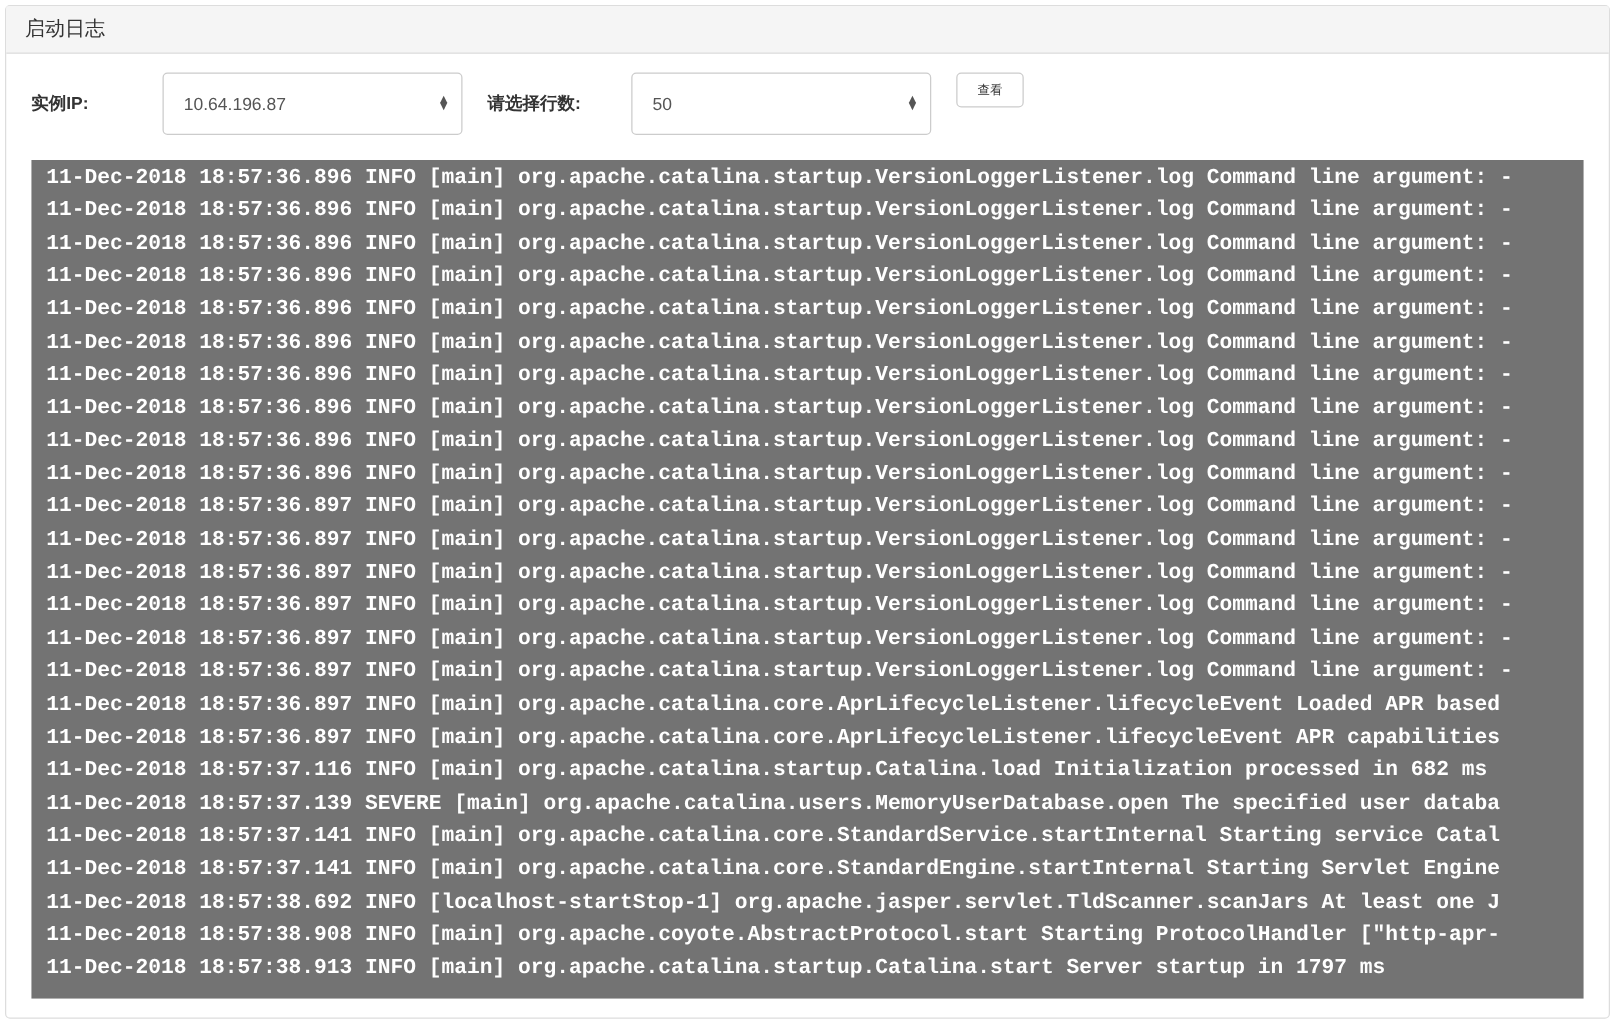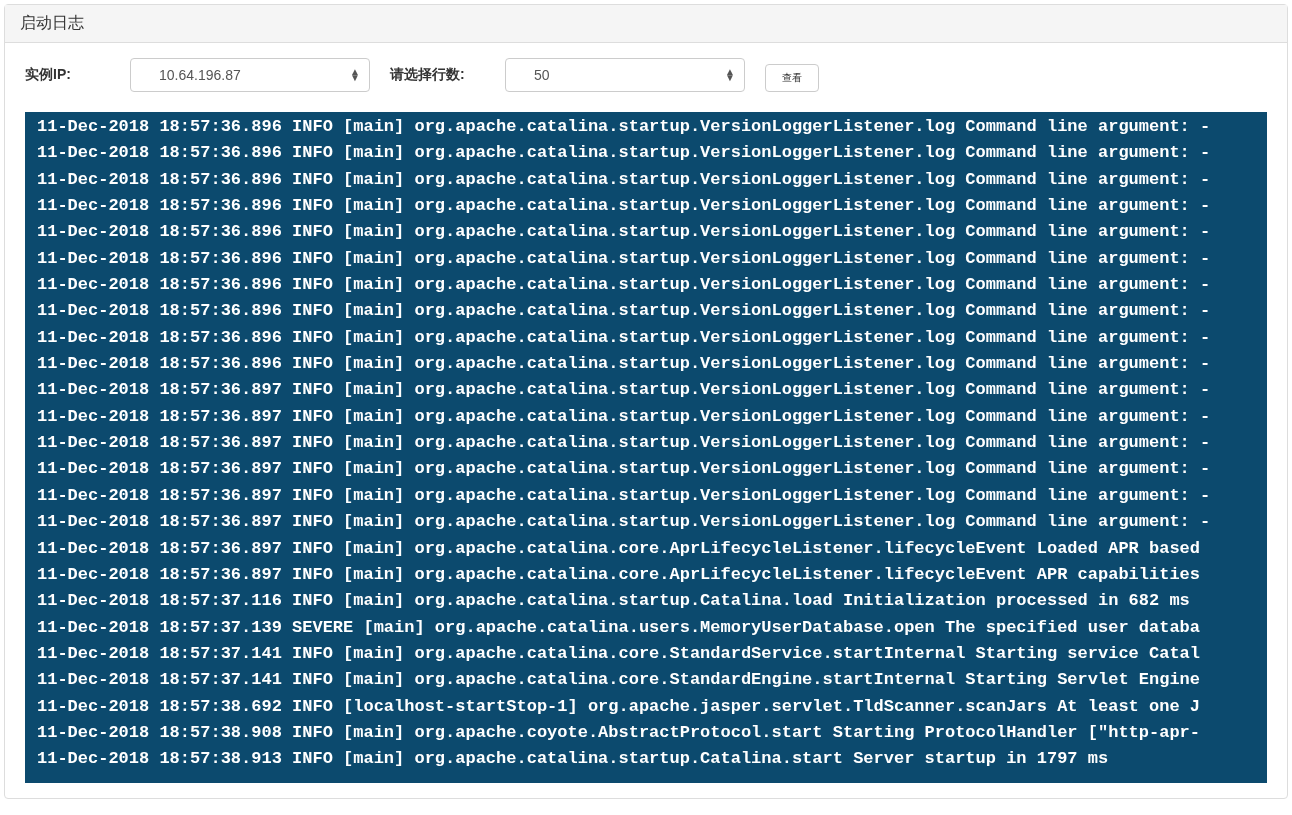--- a/index.html
+++ b/index.html
@@ -23,42 +23,42 @@
       border-bottom: 1px solid #ddd;
       padding: 8px 15px;
       font-size: 16px;
       color: #333;
     }
     .panel-body {
       padding: 15px 20px;
     }
     .form-row {
       display: flex;
-      align-items: flex-end;
+      align-items: flex-start;
       gap: 20px;
       margin-bottom: 20px;
       flex-wrap: wrap;
     }
     .form-group {
       display: flex;
       align-items: center;
       gap: 15px;
     }
     .form-label {
       font-weight: bold;
       min-width: 90px;
       font-size: 14px;
     }
     .form-label-lines {
       min-width: 100px;
     }
     .form-select {
       width: 240px;
-      height: 34px;
-      padding: 6px 28px;
+      height: 50px;
+      padding: 6px 16px;
       font-size: 14px;
       color: #555;
       border: 1px solid #ccc;
       border-radius: 4px;
       background-color: #fff;
       appearance: none;
       -webkit-appearance: none;
       -moz-appearance: none;
       background-repeat: no-repeat;
       background-position: right 10px center;
@@ -82,21 +82,21 @@
     .btn {
       padding: 6px 16px;
       font-size: 10px;
       border: 1px solid #ccc;
       border-radius: 4px;
       background: #fff;
       cursor: pointer;
       color: #333;
     }
     .log-container {
-      background: #0c4a6e;
+      background: #737373;
       color: #fff;
       font-family: Menlo, Monaco, Consolas, "Courier New", monospace;
       font-size: 17px;
       font-weight: bold;
       padding: 2px 0 10px 0;
       overflow-x: auto;
       white-space: nowrap;
       line-height: 1.55;
     }
     .log-line {

